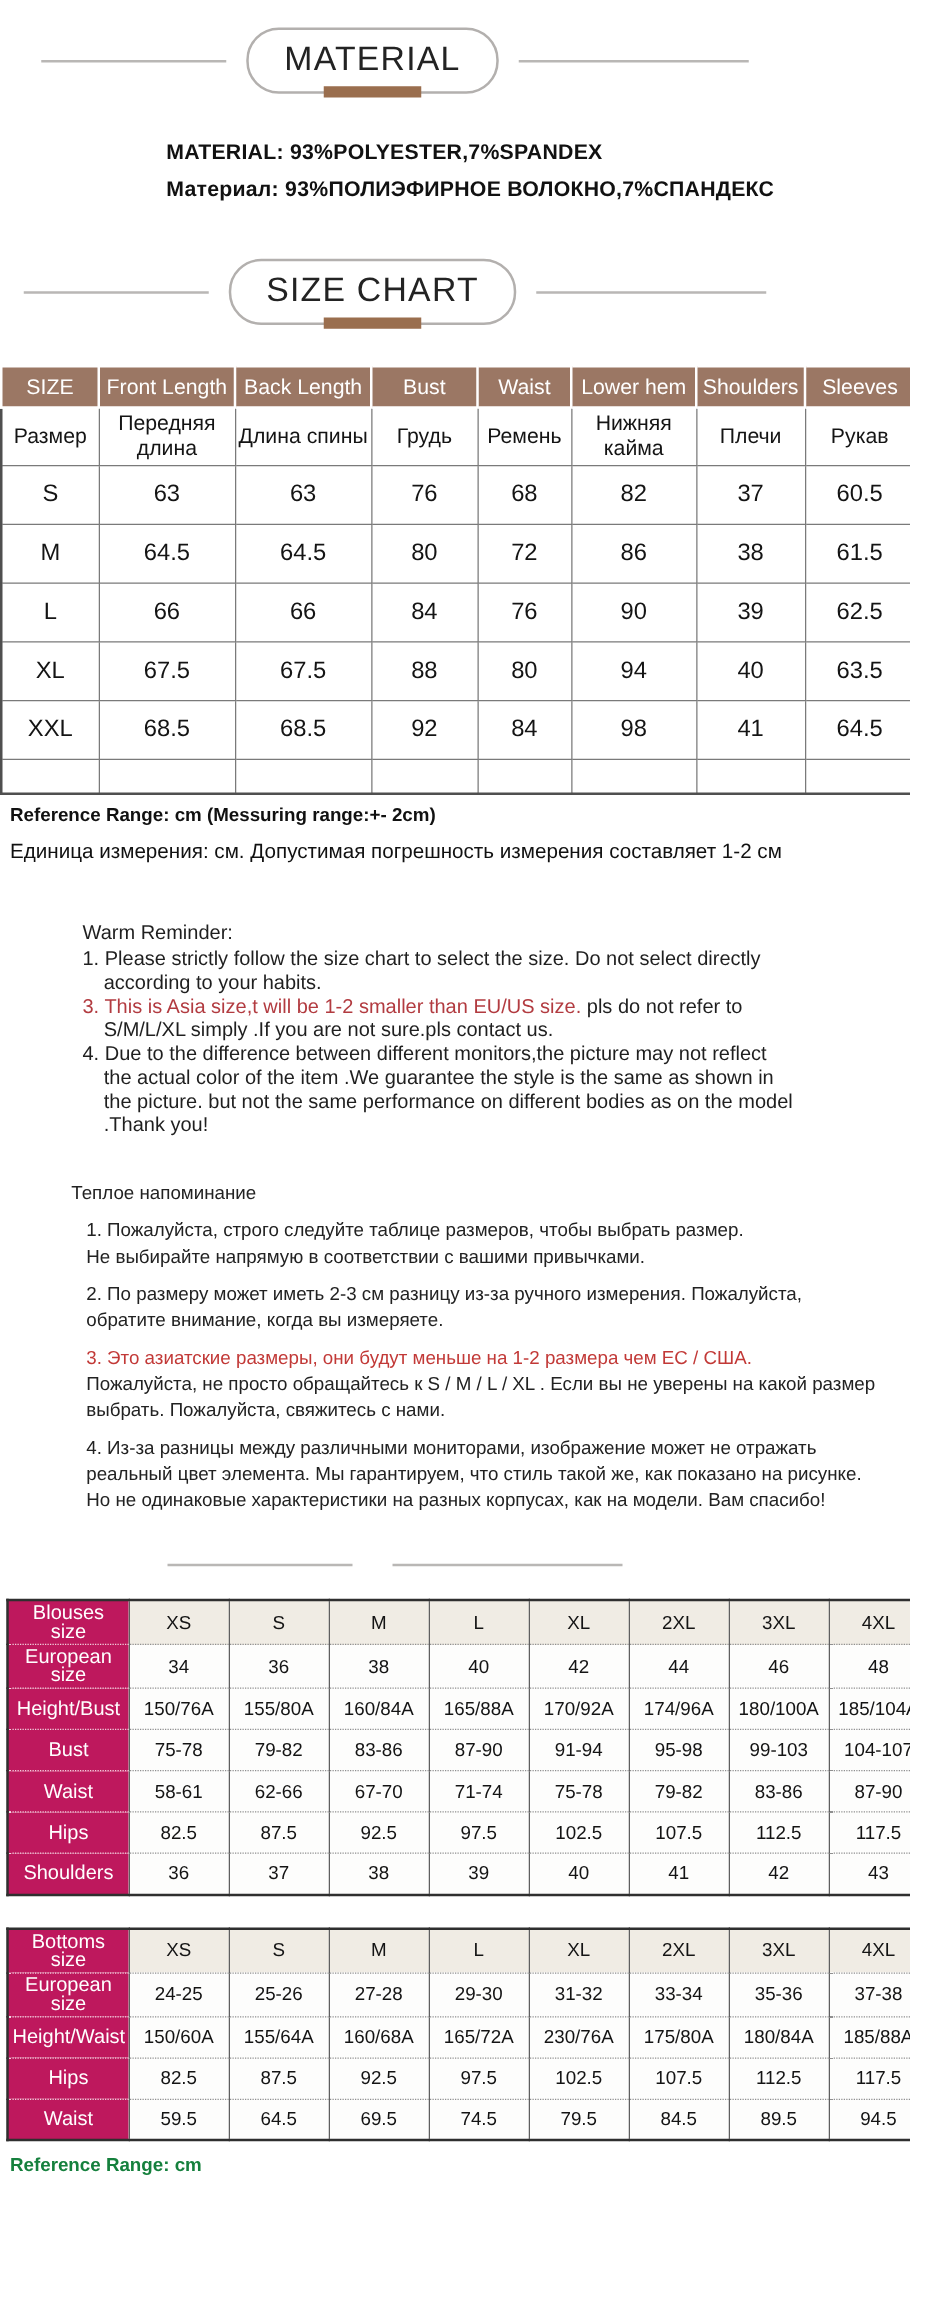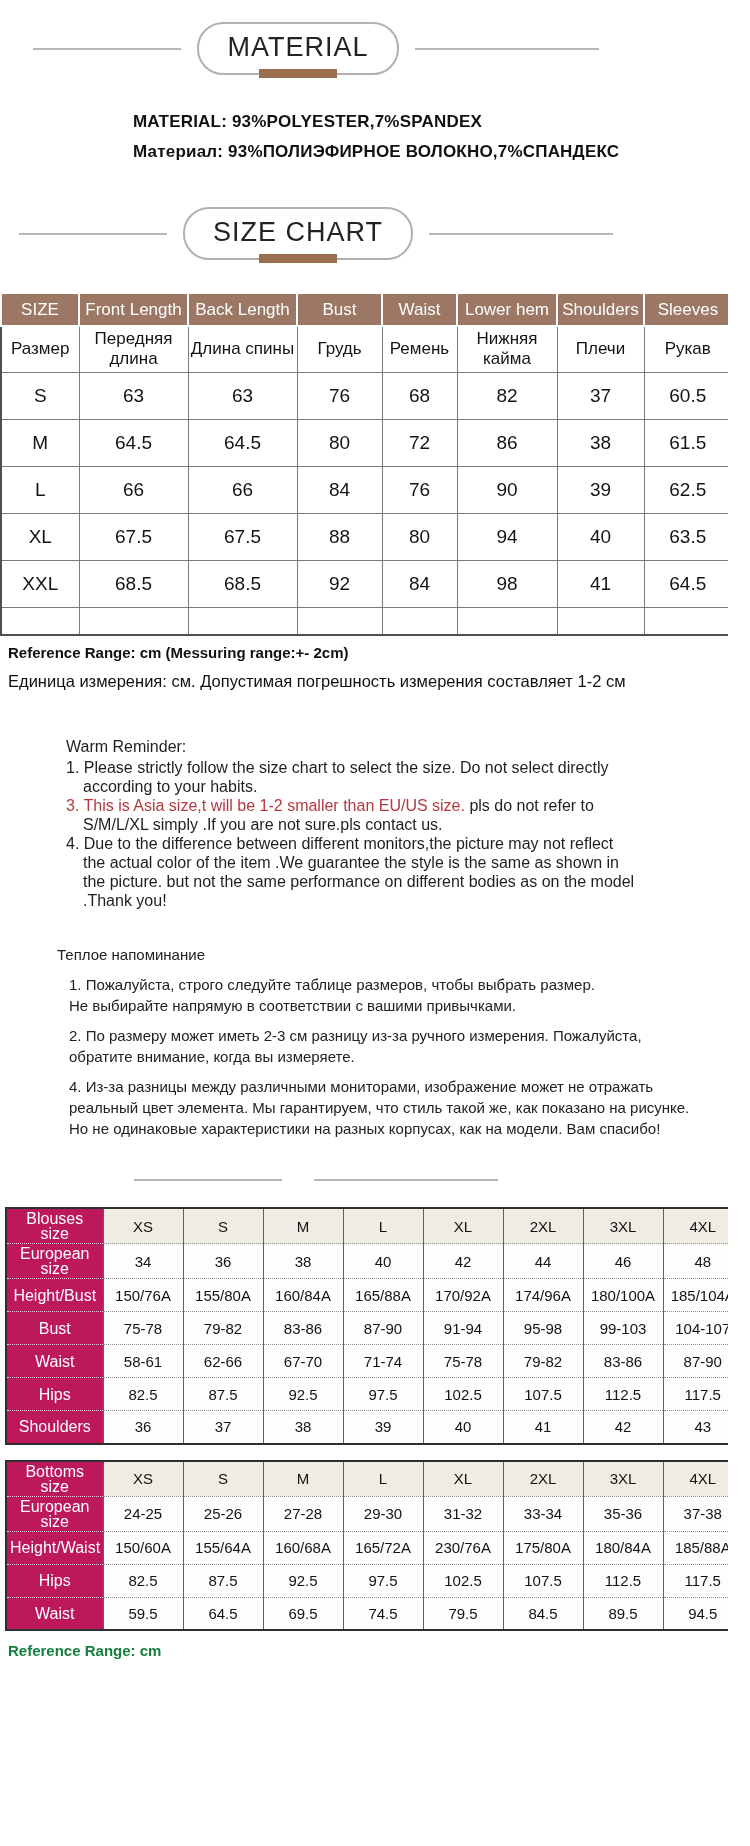--- a/index.html
+++ b/index.html
@@ -117,21 +117,21 @@
   .ru-item { margin: 9px 0 0 12px; }
   .red-ru { color: #c23937; }
 
   
   .rec-table {
     margin: 26px 0 0 5px;
     width: 737px;
     border: 2px solid #2f2f2f;
     text-align: center;
   }
-  .rec-table.second { margin-top: 15px; }
+  .rec-table.second { margin-top: 25px; }
   .rec-table th, .rec-table td { text-align: center; vertical-align: middle; }
   .rec-table th {
     background: #be185d;
     color: #ffffff;
     font-weight: normal;
     font-size: 16px;
     height: 33px;
     line-height: 15px;
     border-top: 1px dotted rgba(255,255,255,0.8);
     padding: 2px 3px;
@@ -288,20 +288,24 @@
     <div class="ru-title">Теплое напоминание</div>
     <div class="ru-item">
       <div><span class="red-ru"></span><span>1. Пожалуйста, строго следуйте таблице размеров, чтобы выбрать размер.</span></div>
       <div>Не выбирайте напрямую в соответствии с вашими привычками.</div>
     </div>
     <div class="ru-item">
       <div><span class="red-ru"></span><span>2. По размеру может иметь 2-3 см разницу из-за ручного измерения. Пожалуйста, обратите внимание, когда вы измеряете.</span></div>
       <div></div>
     </div>
     <div class="ru-item">
+      <div><span class="red-ru">3. Это азиатские размеры, они будут меньше на 1-2 размера чем ЕС / США.</span><span></span></div>
+      <div>Пожалуйста, не просто обращайтесь к S / M / L / XL . Если вы не уверены на какой размер выбрать. Пожалуйста, свяжитесь с нами.</div>
+    </div>
+    <div class="ru-item">
       <div><span class="red-ru"></span><span>4. Из-за разницы между различными мониторами, изображение может не отражать реальный цвет элемента. Мы гарантируем, что стиль такой же, как показано на рисунке. Но не одинаковые характеристики на разных корпусах, как на модели. Вам спасибо!</span></div>
       <div></div>
     </div>
   </div>
 
   <div class="header-row" style="margin-top:40px;">
     <div class="divider left"></div>
     <div class="divider right"></div>
   </div>
 

